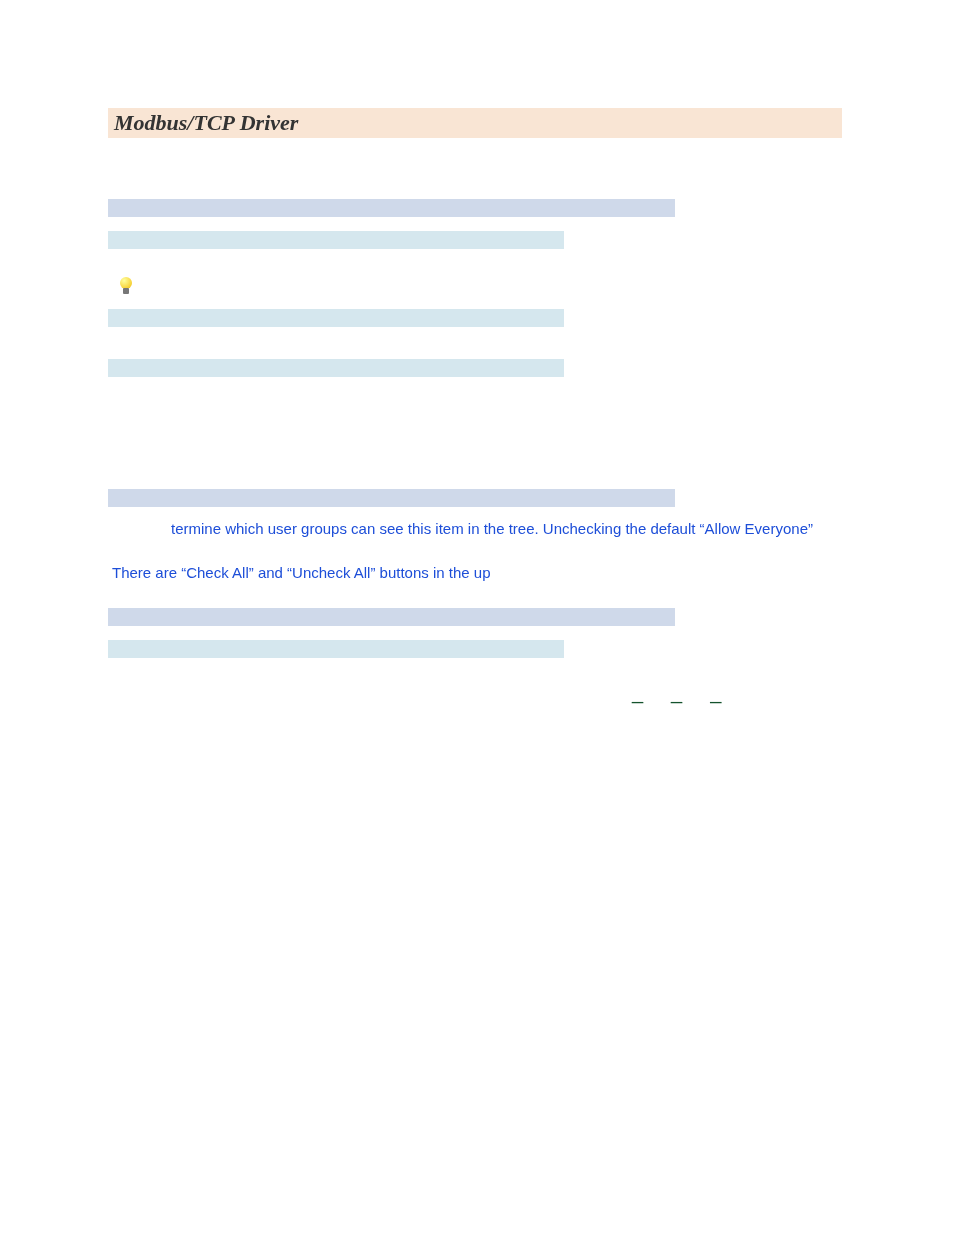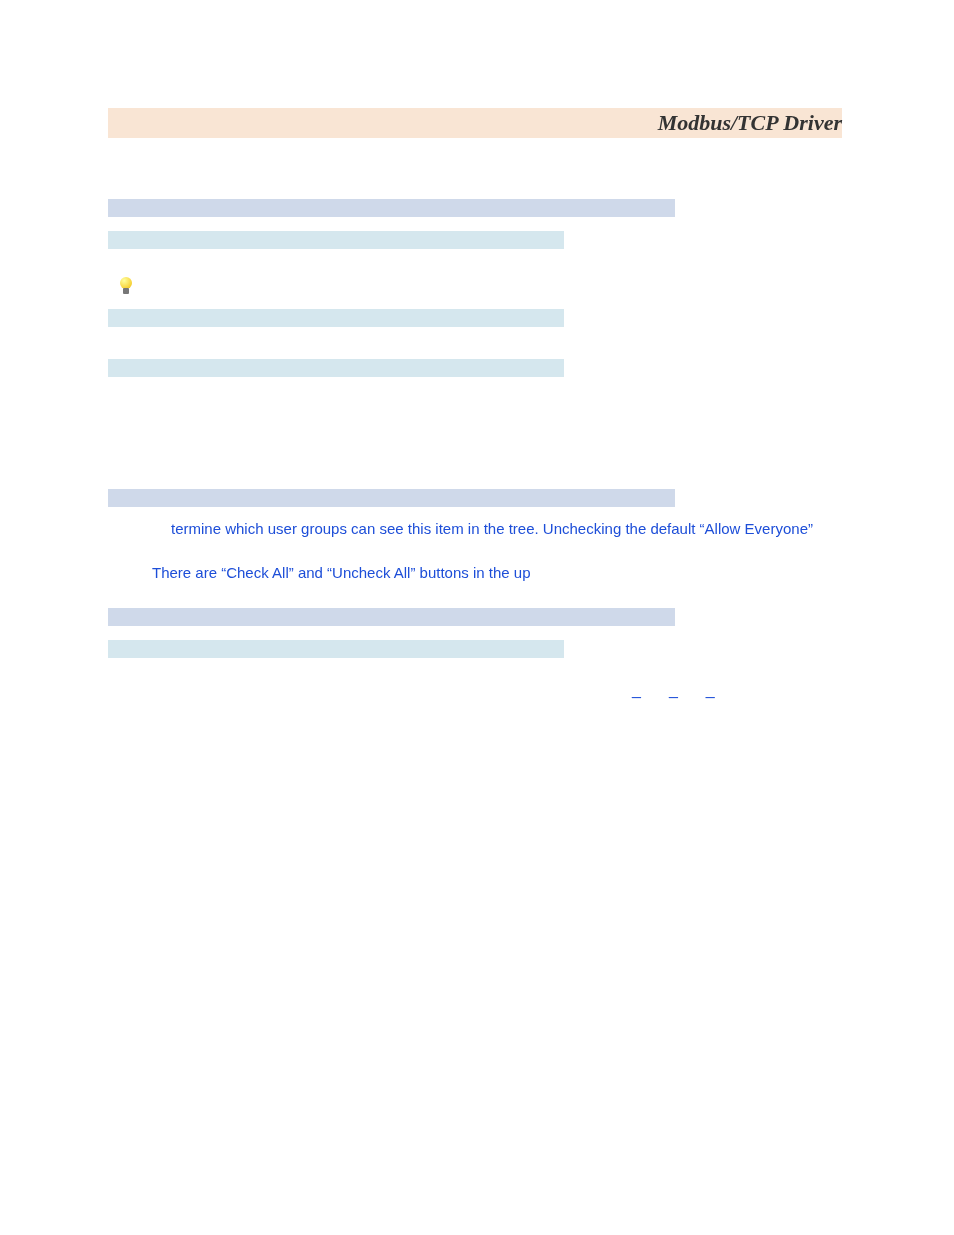--- a/index.html
+++ b/index.html
@@ -10,21 +10,20 @@
     font-size: 16px;
     color: #000;
     width: 954px;
   }
   .page {
     width: 798px;
     height: 1235px;
     position: relative;
     padding: 0;
     box-sizing: border-box;
-    text-align: right;
   }
   .title-bar {
     position: absolute;
     left: 108px;
     top: 108px;
     width: 734px;
     height: 30px;
     background: #f9e5d4;
     font-family: Georgia, "Times New Roman", serif;
     font-style: italic;
@@ -67,28 +66,28 @@
     border-radius: 1px;
   }
   .body-text {
     position: absolute;
     font-size: 15px;
     line-height: 20px;
     color: #1d4ed8;
     white-space: nowrap;
   }
   .line1 { left: 171px; top: 519px; }
-  .line2 { left: 112px; top: 563px; margin-left: 40px; }
+  .line2 { left: 112px; top: 563px; }
   .underscores {
     position: absolute;
     left: 632px;
     top: 681px;
-    font-size: 16px;
+    font-size: 20px;
     letter-spacing: 28px;
-    color: #1d4ed8;
+    color: #14532d;
   }
 </style>
 </head>
 <body>
 
 <div class="page">
 
   <div class="title-bar">
     <span>Modbus/TCP Driver</span>
   </div>

